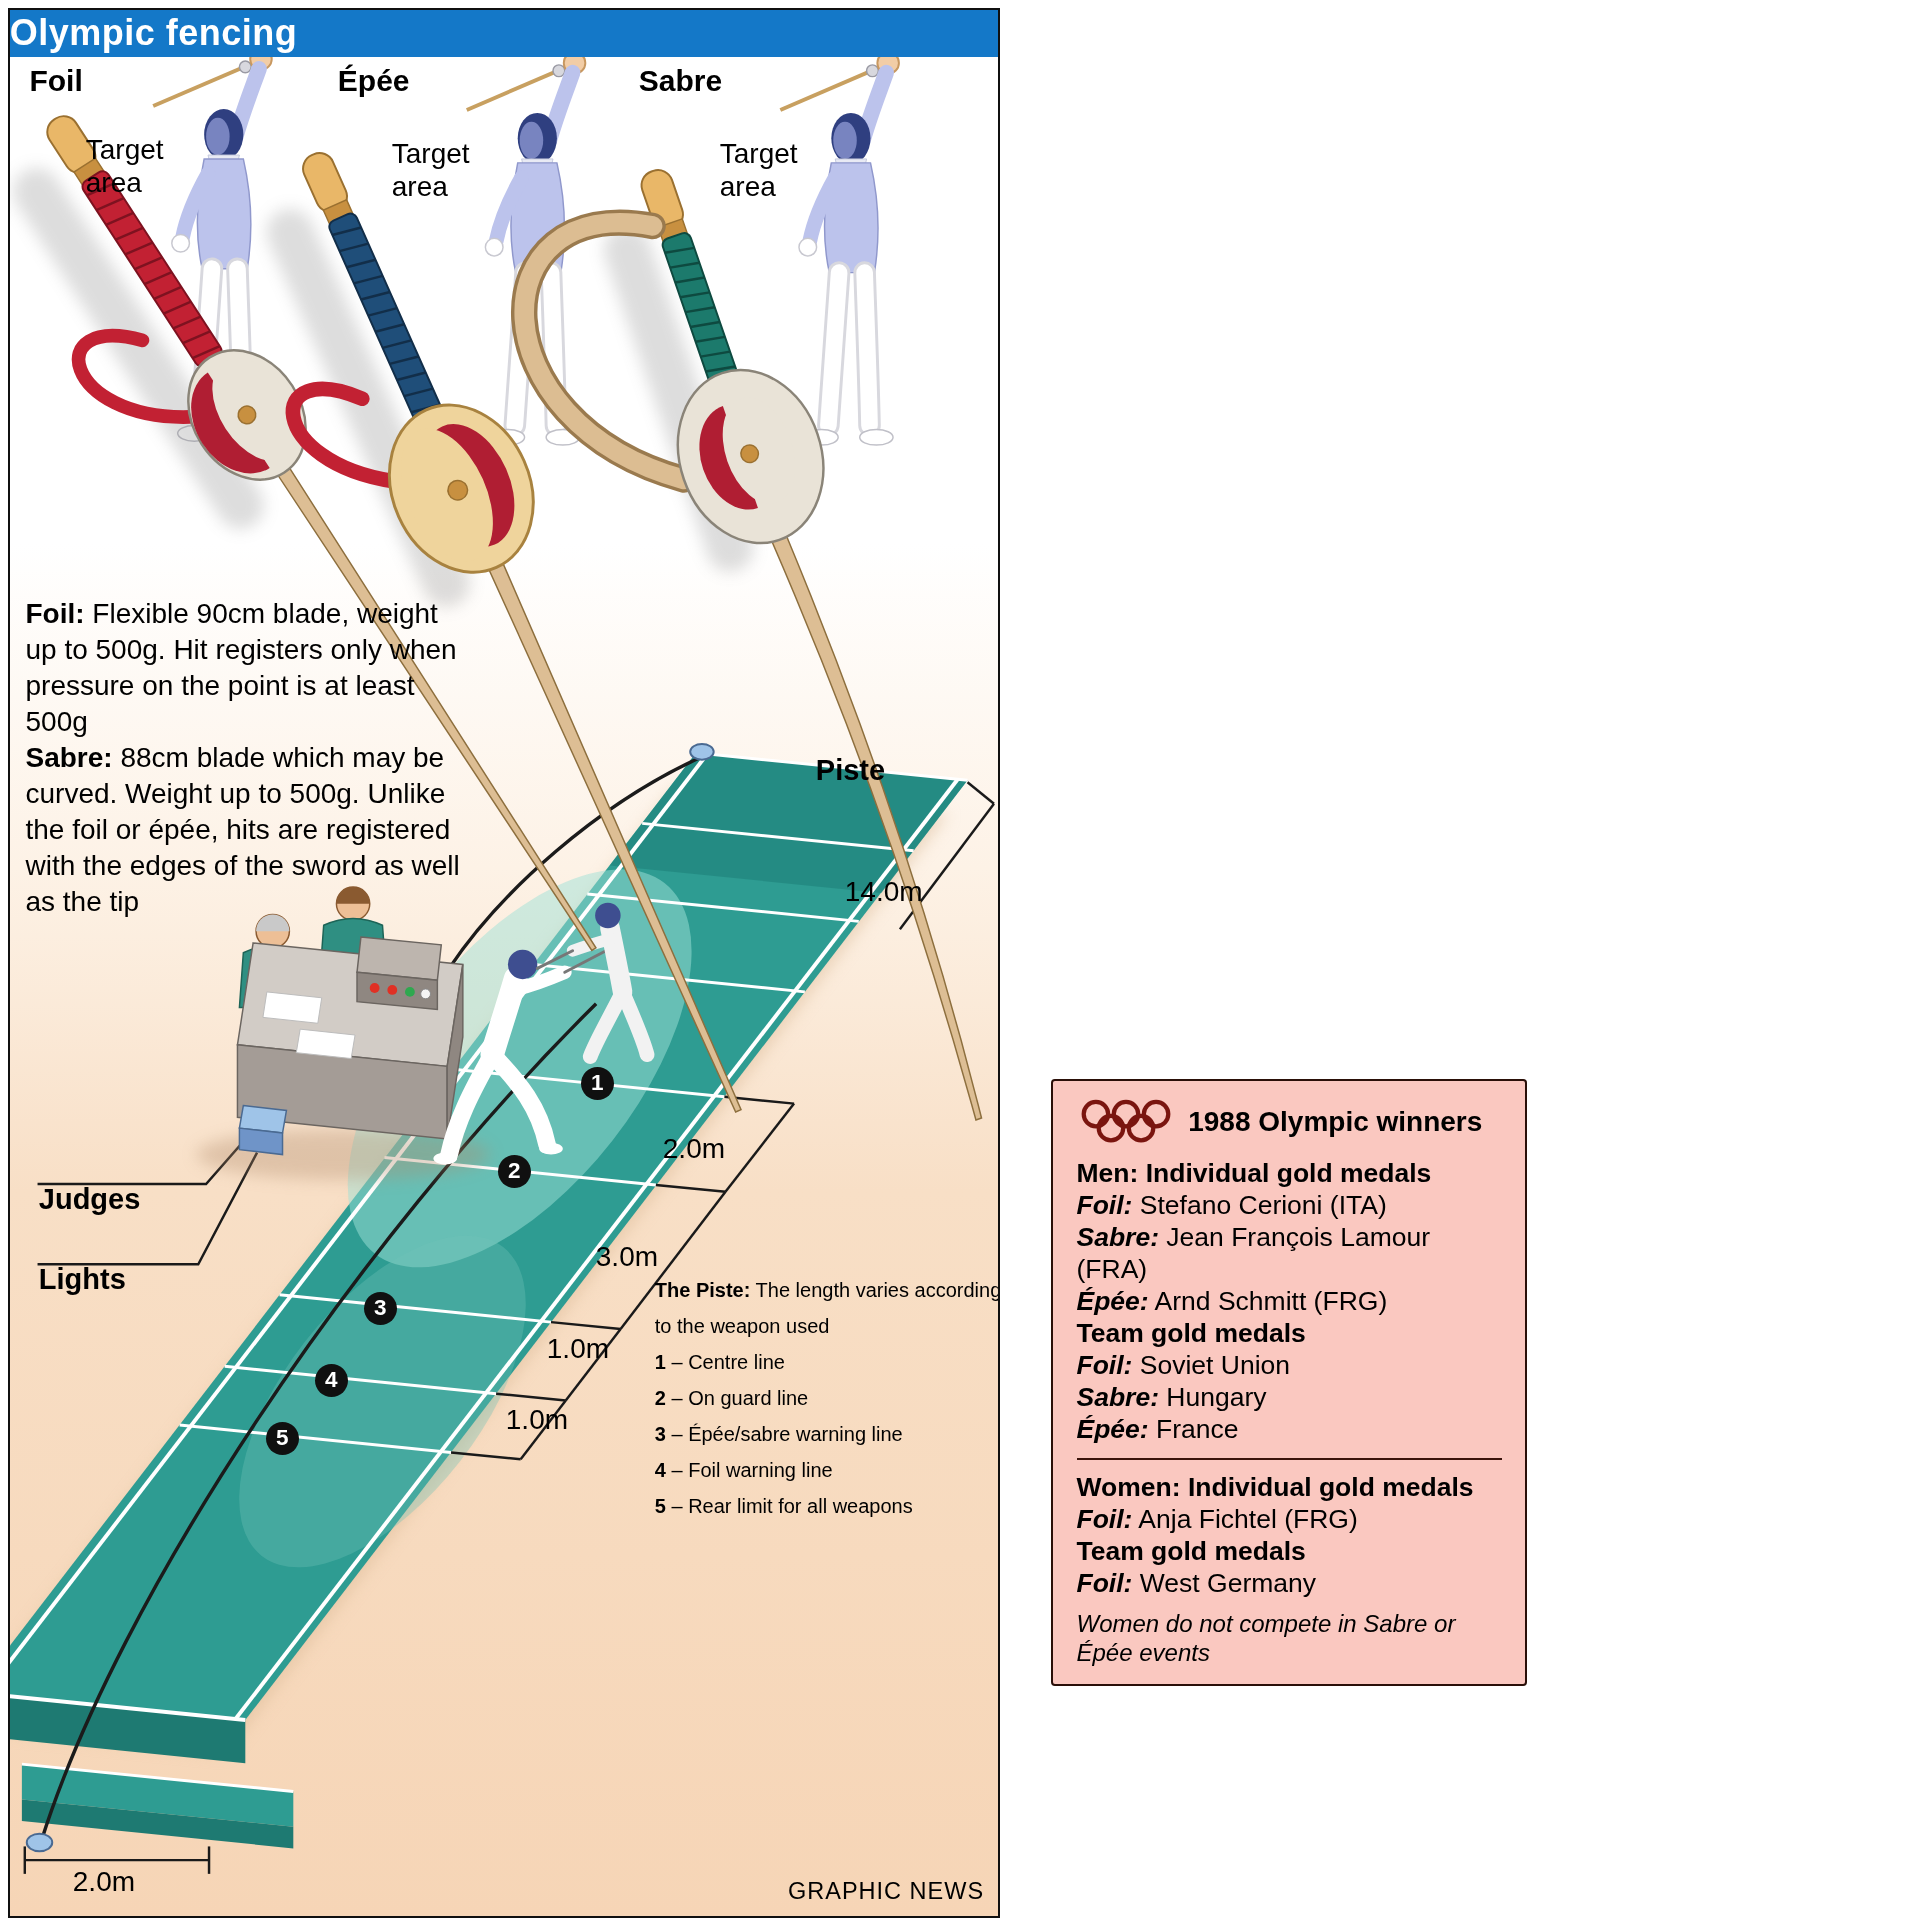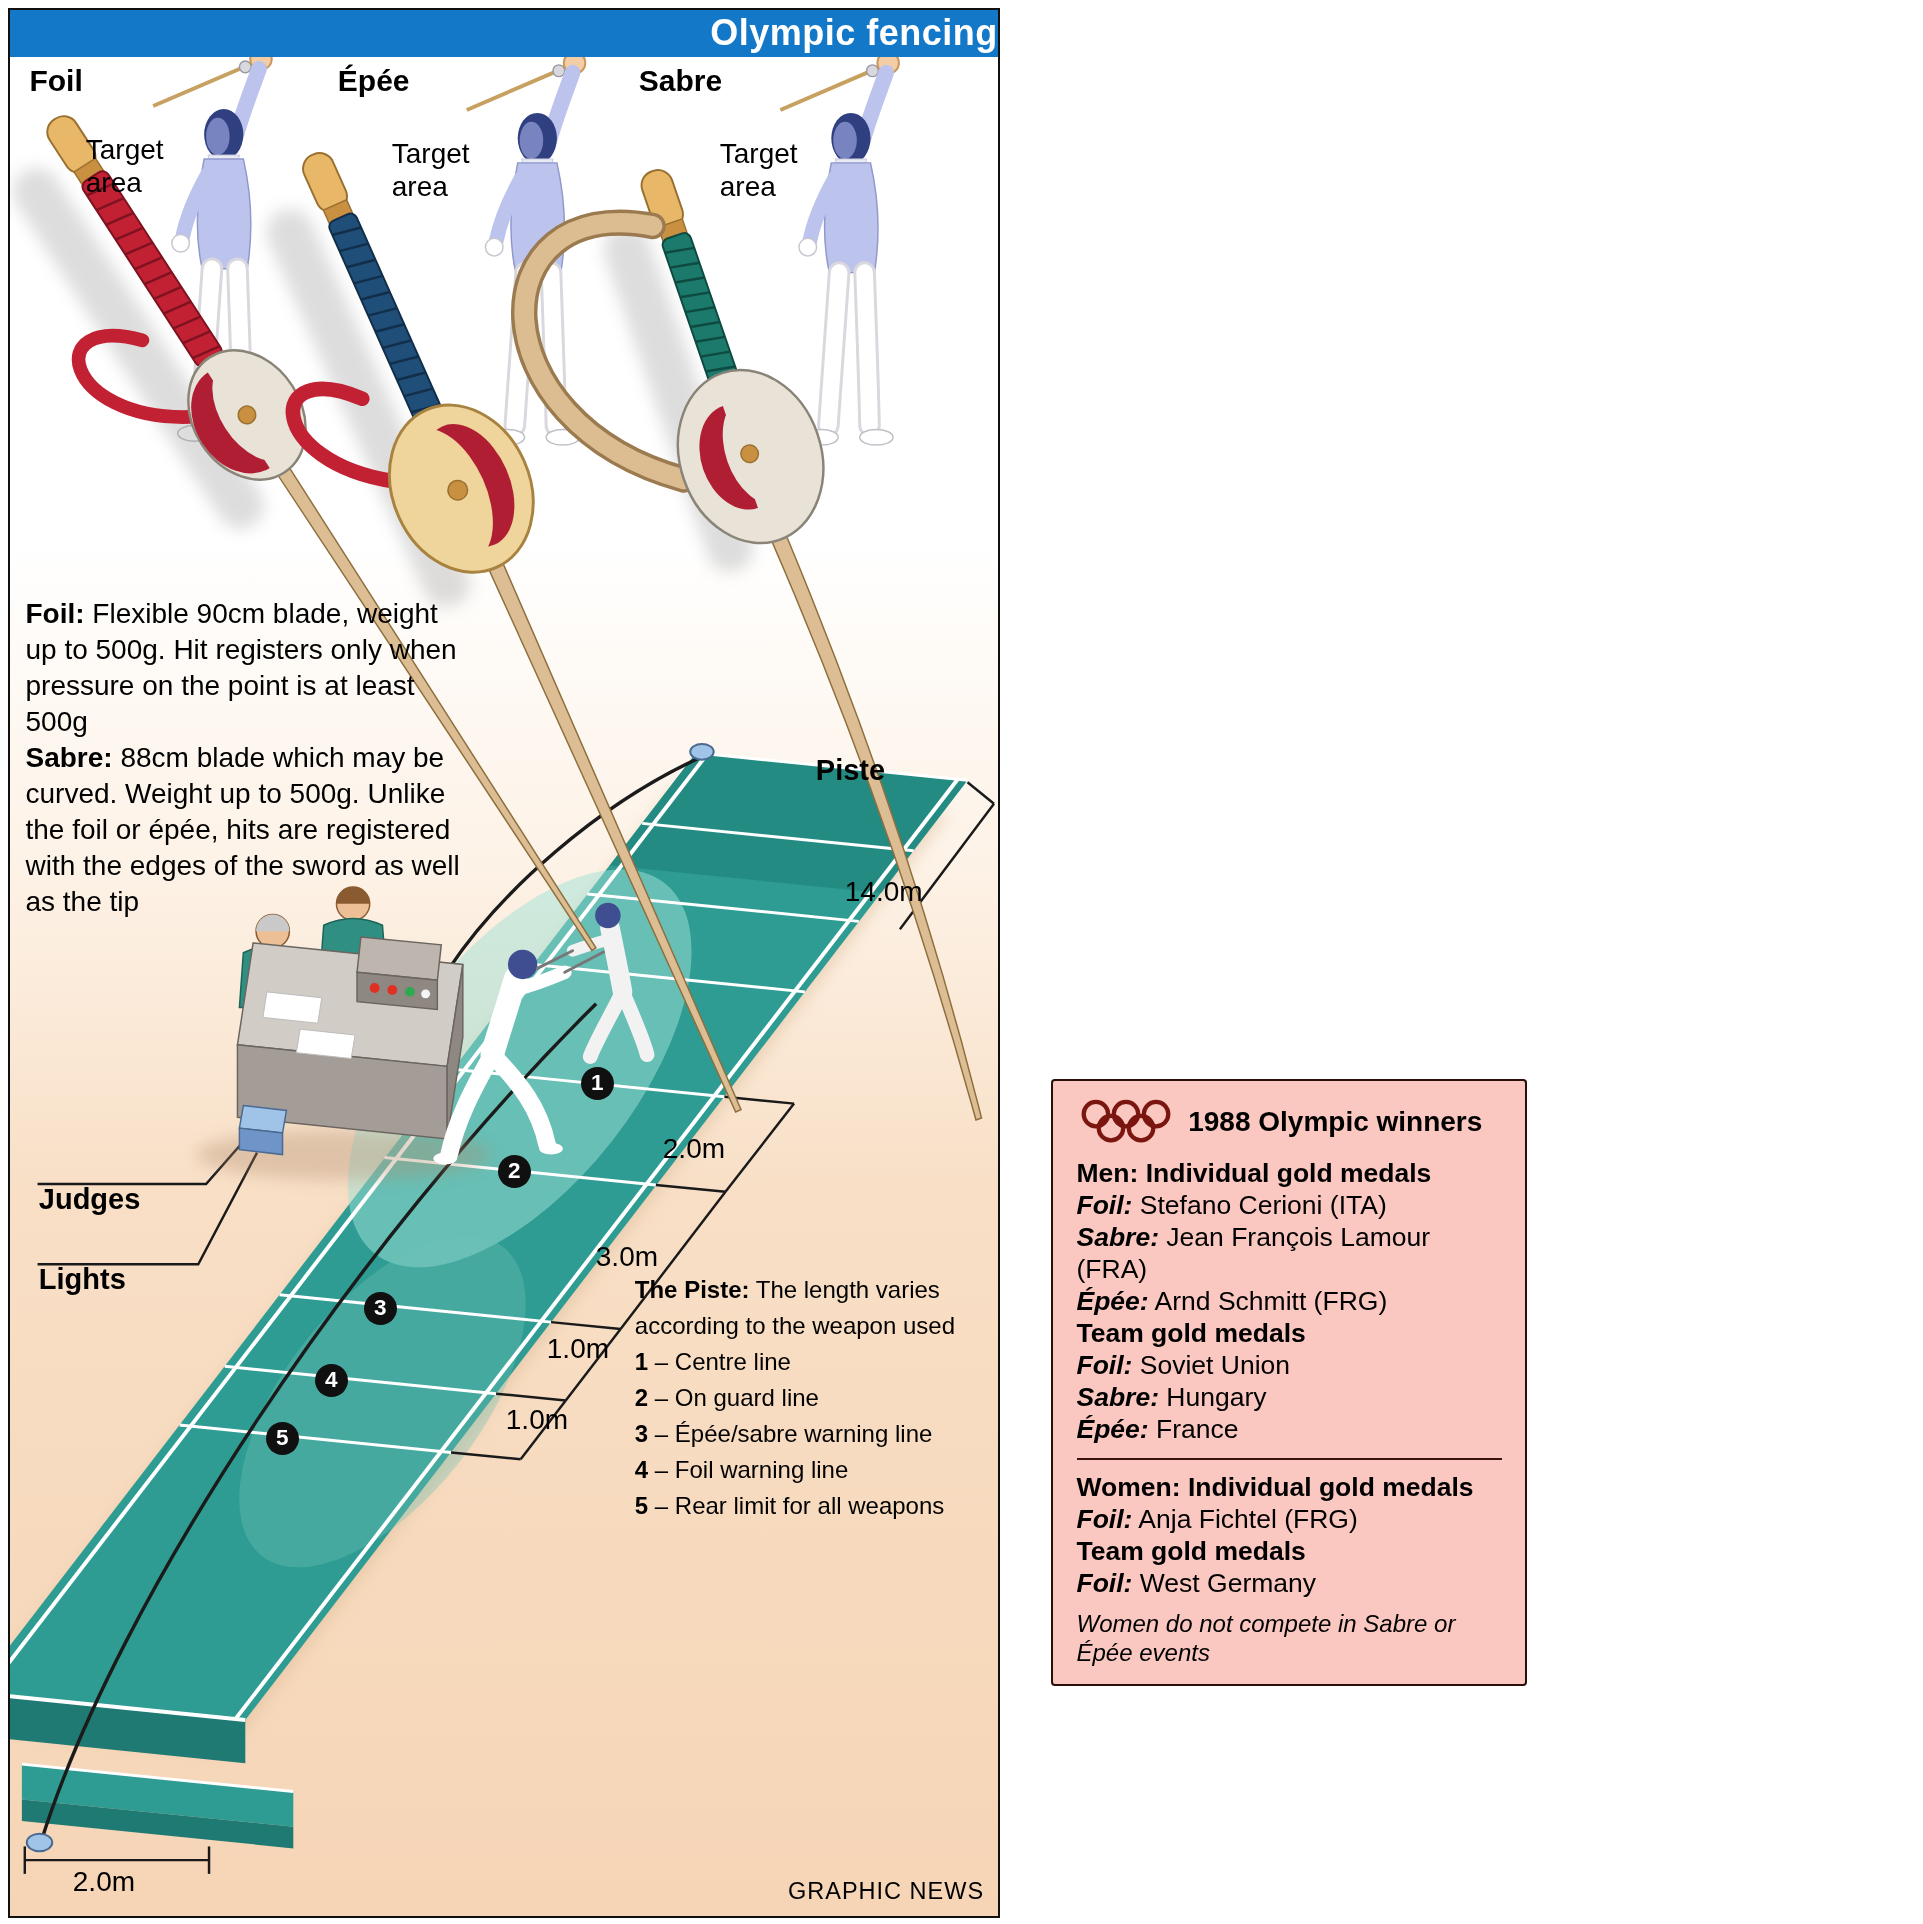--- a/index.html
+++ b/index.html
@@ -2,30 +2,30 @@
 <html><head>
 <meta charset="utf-8">
 <style>
   html,body{margin:0;padding:0;background:#ffffff;}
   #canvas{position:relative;width:1923px;height:1924px;background:#ffffff;overflow:hidden;
           font-family:"Liberation Sans",sans-serif;color:#000;}
   .abs{position:absolute;}
   
   .panel-main{left:7.8px;top:7.8px;width:988px;height:1906px;border:2.9px solid #101010;overflow:hidden;
     background:linear-gradient(180deg,#ffffff 0%,#ffffff 28%,#fdf2e6 45%,#f8dfc6 62%,#f6d5b6 100%);}
-  .titlebar{left:0;top:0;width:100%;height:47px;background:#1478C8;display:flex;align-items:center;justify-content:flex-end;}
+  .titlebar{left:0;top:0;width:100%;height:47px;background:#1478C8;display:flex;align-items:center;justify-content:flex-start;}
   .titlebar span{color:#fff;font-weight:bold;font-size:36px;letter-spacing:0.5px;}
   .wname{font-weight:bold;font-size:30px;}
   .tlabel{font-size:28px;line-height:33px;text-align:left;width:118px;}
   .specs{width:443px;font-size:28px;line-height:36px;}
   .specs b{font-weight:bold;}
   .h-bold{font-weight:bold;font-size:29px;margin-top:40px;}
   .scoring{width:325px;text-align:right;font-size:27.4px;line-height:34px;}
   .scoring .term{font-weight:bold;font-size:29px;}
-  .legend{width:365px;font-size:24px;line-height:36px;}
+  .legend{width:365px;font-size:20px;line-height:36px;margin-left:20px;}
   .legend b{font-weight:bold;}
   .m-label{font-size:28px;white-space:nowrap;}
   .p-num{width:33px;height:33px;border-radius:50%;background:#101010;color:#fff;font-size:22.5px;font-weight:bold;
          display:flex;align-items:center;justify-content:center;}
   .credit{font-size:23.5px;letter-spacing:1px;}
   
   .panel-winners{left:1051px;top:1079px;width:476px;background:#FAC8C0;border:2.9px solid #2A0F08;border-radius:3.9px;
                  padding:17.6px 23.5px 17.6px;box-sizing:border-box;}
   .w-title-row{display:flex;align-items:center;gap:13.7px;margin-bottom:11.8px;}
   .w-title{font-size:28px;font-weight:bold;}

